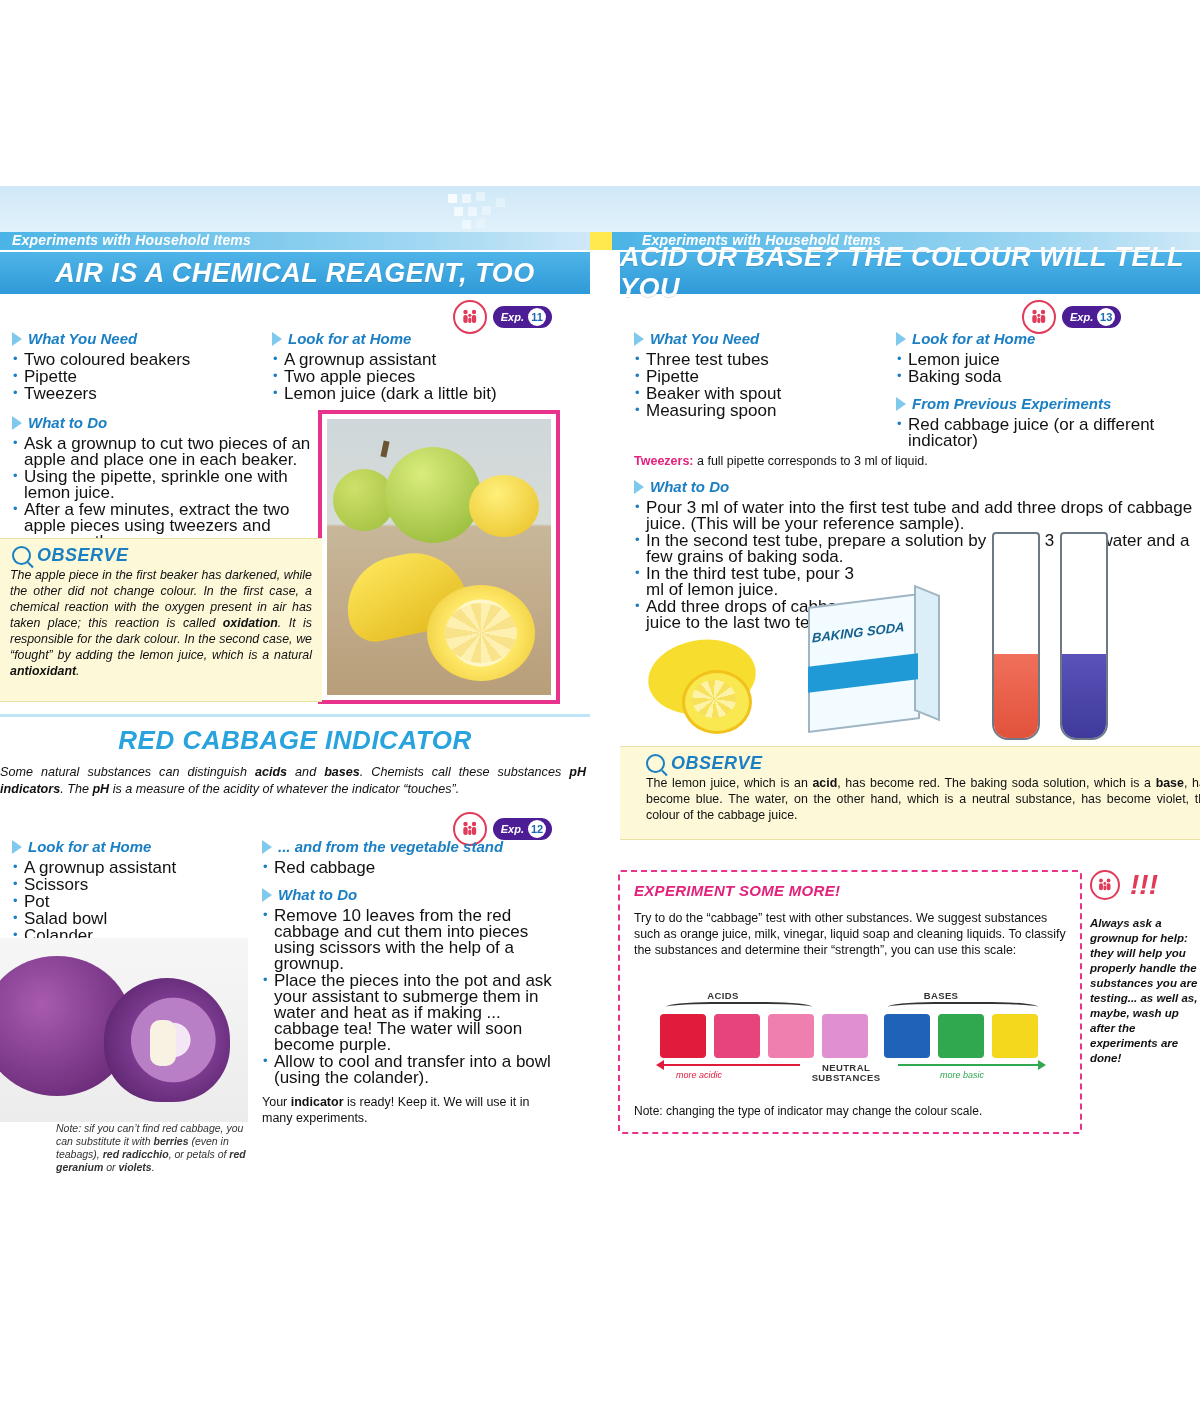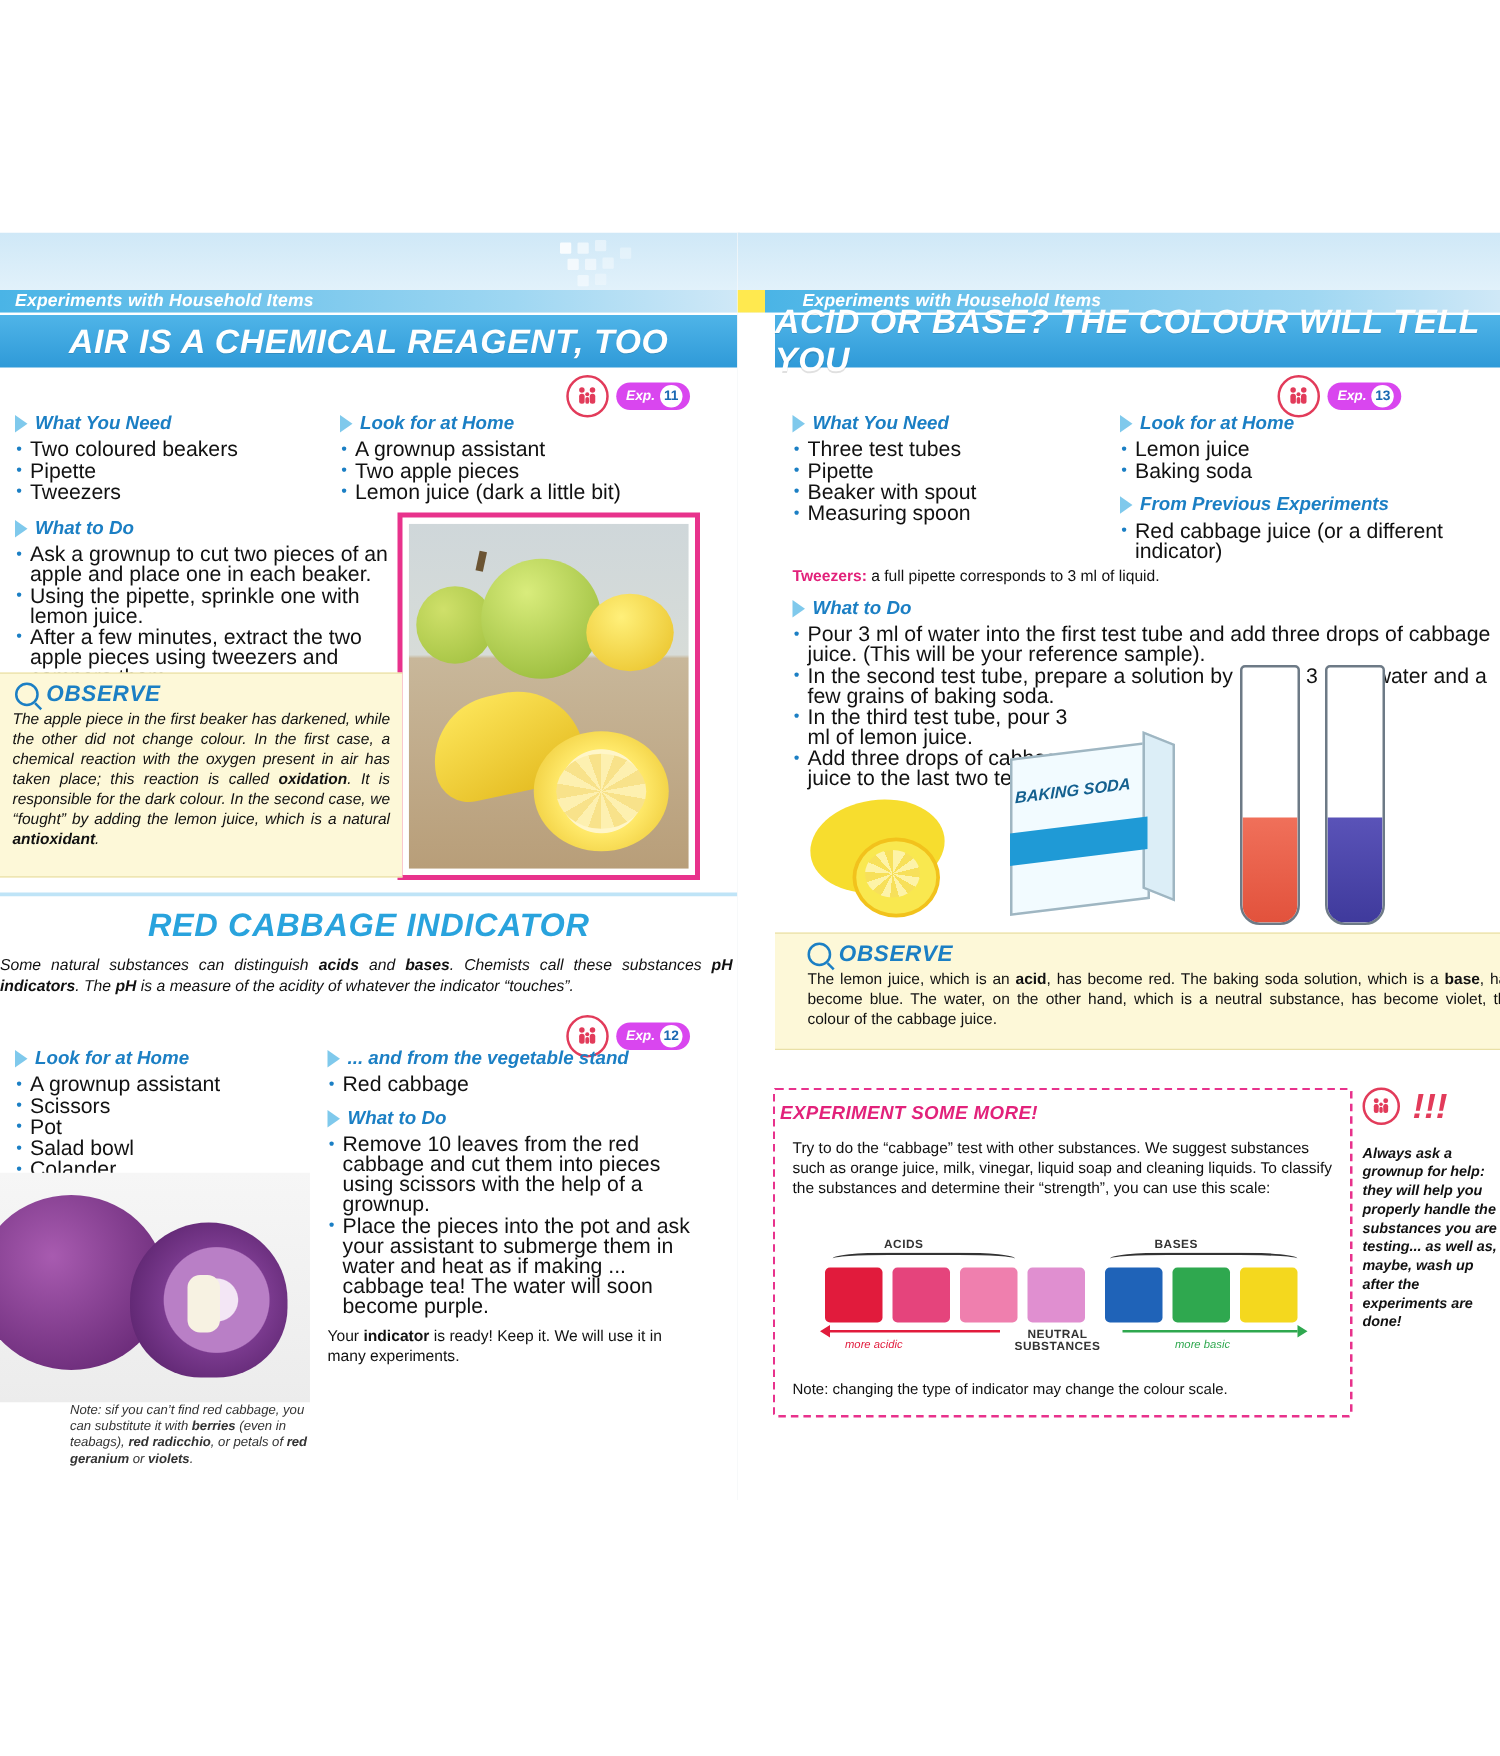--- a/index.html
+++ b/index.html
@@ -42,21 +42,21 @@
     color:#ffffff;font-size:27px;font-weight:bold;font-style:italic;
     letter-spacing:.5px;display:flex;align-items:center;justify-content:center;
     text-shadow:0 1px 0 rgba(0,0,0,.12);
   }
 
   
   .badges{position:absolute;display:flex;align-items:center;gap:6px;}
   .fam{width:30px;height:30px;border-radius:50%;background:#ffffff;border:2px solid #e23b5a;
     display:flex;align-items:center;justify-content:center;}
   .fam svg{display:block;}
-  .exp{height:22px;border-radius:11px;background:#d946ef;color:#fff;display:flex;align-items:center;
+  .exp{height:22px;border-radius:11px;background:#4c1d95;color:#fff;display:flex;align-items:center;
     padding:0 6px 0 8px;font-size:11px;font-weight:bold;font-style:italic;gap:4px;}
   .exp .num{width:18px;height:18px;border-radius:50%;background:#ffffff;color:#1b69b3;
     display:flex;align-items:center;justify-content:center;font-size:11px;font-style:normal;}
 
   
   h3.sec{
     margin:0;color:#1b7fc4;font-size:15px;font-weight:bold;font-style:italic;
     position:relative;padding-left:16px;line-height:18px;
   }
   h3.sec:before{
@@ -246,20 +246,21 @@
       <ul class="bul">
         <li>Red cabbage</li>
       </ul>
     </div>
 
     <div style="position:absolute;left:262px;top:700px;width:300px;">
       <h3 class="sec">What to Do</h3>
       <ul class="bul sm">
         <li>Remove 10 leaves from the red cabbage and cut them into pieces using scissors with the help of a grownup.</li>
         <li>Place the pieces into the pot and ask your assistant to submerge them in water and heat as if making ... cabbage tea! The water will soon become purple.</li>
+        <li>Allow to cool and transfer into a bowl (using the colander).</li>
       </ul>
       <p style="margin:8px 0 0 0;font-size:12.5px;line-height:16px;color:#111;">
         <span>Your </span><b>indicator</b><span> is ready! Keep it. We will use it in many experiments.</span>
       </p>
     </div>
 
     <div style="position:absolute;left:0;top:752px;width:248px;height:184px;overflow:hidden;">
       <div style="position:absolute;inset:0;background:linear-gradient(180deg,#f6f6f6,#ececec);"></div>
       <div style="position:absolute;left:-18px;top:18px;width:150px;height:140px;border-radius:50%;background:radial-gradient(circle at 40% 35%,#a85bb0,#5b1f6b);"></div>
       <div style="position:absolute;left:104px;top:40px;width:126px;height:124px;border-radius:50% 50% 45% 45%;background:radial-gradient(circle at 55% 50%,#f3e6f5 0 18%,#b97fc6 19% 45%,#7a3a8e 46%,#4e1a60 100%);"></div>
@@ -362,21 +363,21 @@
       <div class="obs-title" style="position:absolute;left:26px;top:6px;">
         <span class="mag"></span>
         <span>OBSERVE</span>
       </div>
       <div class="obs-body" style="position:absolute;left:26px;top:28px;width:566px;">
         <span>The lemon juice, which is an </span><b>acid</b><span>, has become red. The baking soda solution, which is a </span><b>base</b><span>, has become blue. The water, on the other hand, which is a neutral substance, has become violet, the colour of the cabbage juice.</span>
       </div>
     </div>
 
     <div class="more" style="left:28px;top:684px;width:460px;height:260px;">
-      <h4 style="position:absolute;left:4px;top:10px;">EXPERIMENT SOME MORE!</h4>
+      <h4 style="position:absolute;left:14px;top:10px;">EXPERIMENT SOME MORE!</h4>
       <p style="position:absolute;left:14px;top:32px;width:432px;">Try to do the “cabbage” test with other substances. We suggest substances such as orange juice, milk, vinegar, liquid soap and cleaning liquids. To classify the substances and determine their “strength”, you can use this scale:</p>
 
       <div style="position:absolute;left:24px;top:122px;width:416px;height:86px;">
         <div class="scale-lbl" style="position:absolute;left:34px;top:-4px;width:90px;">ACIDS</div>
         <div class="scale-lbl" style="position:absolute;left:252px;top:-4px;width:90px;">BASES</div>
         <div style="position:absolute;left:22px;top:8px;width:146px;height:8px;border-top:2px solid #333;border-radius:50%/8px;"></div>
         <div style="position:absolute;left:244px;top:8px;width:150px;height:8px;border-top:2px solid #333;border-radius:50%/8px;"></div>
 
         <div class="swatch" style="position:absolute;left:16px;top:20px;background:#e11b3c;"></div>
         <div class="swatch" style="position:absolute;left:70px;top:20px;background:#e5447c;"></div>

